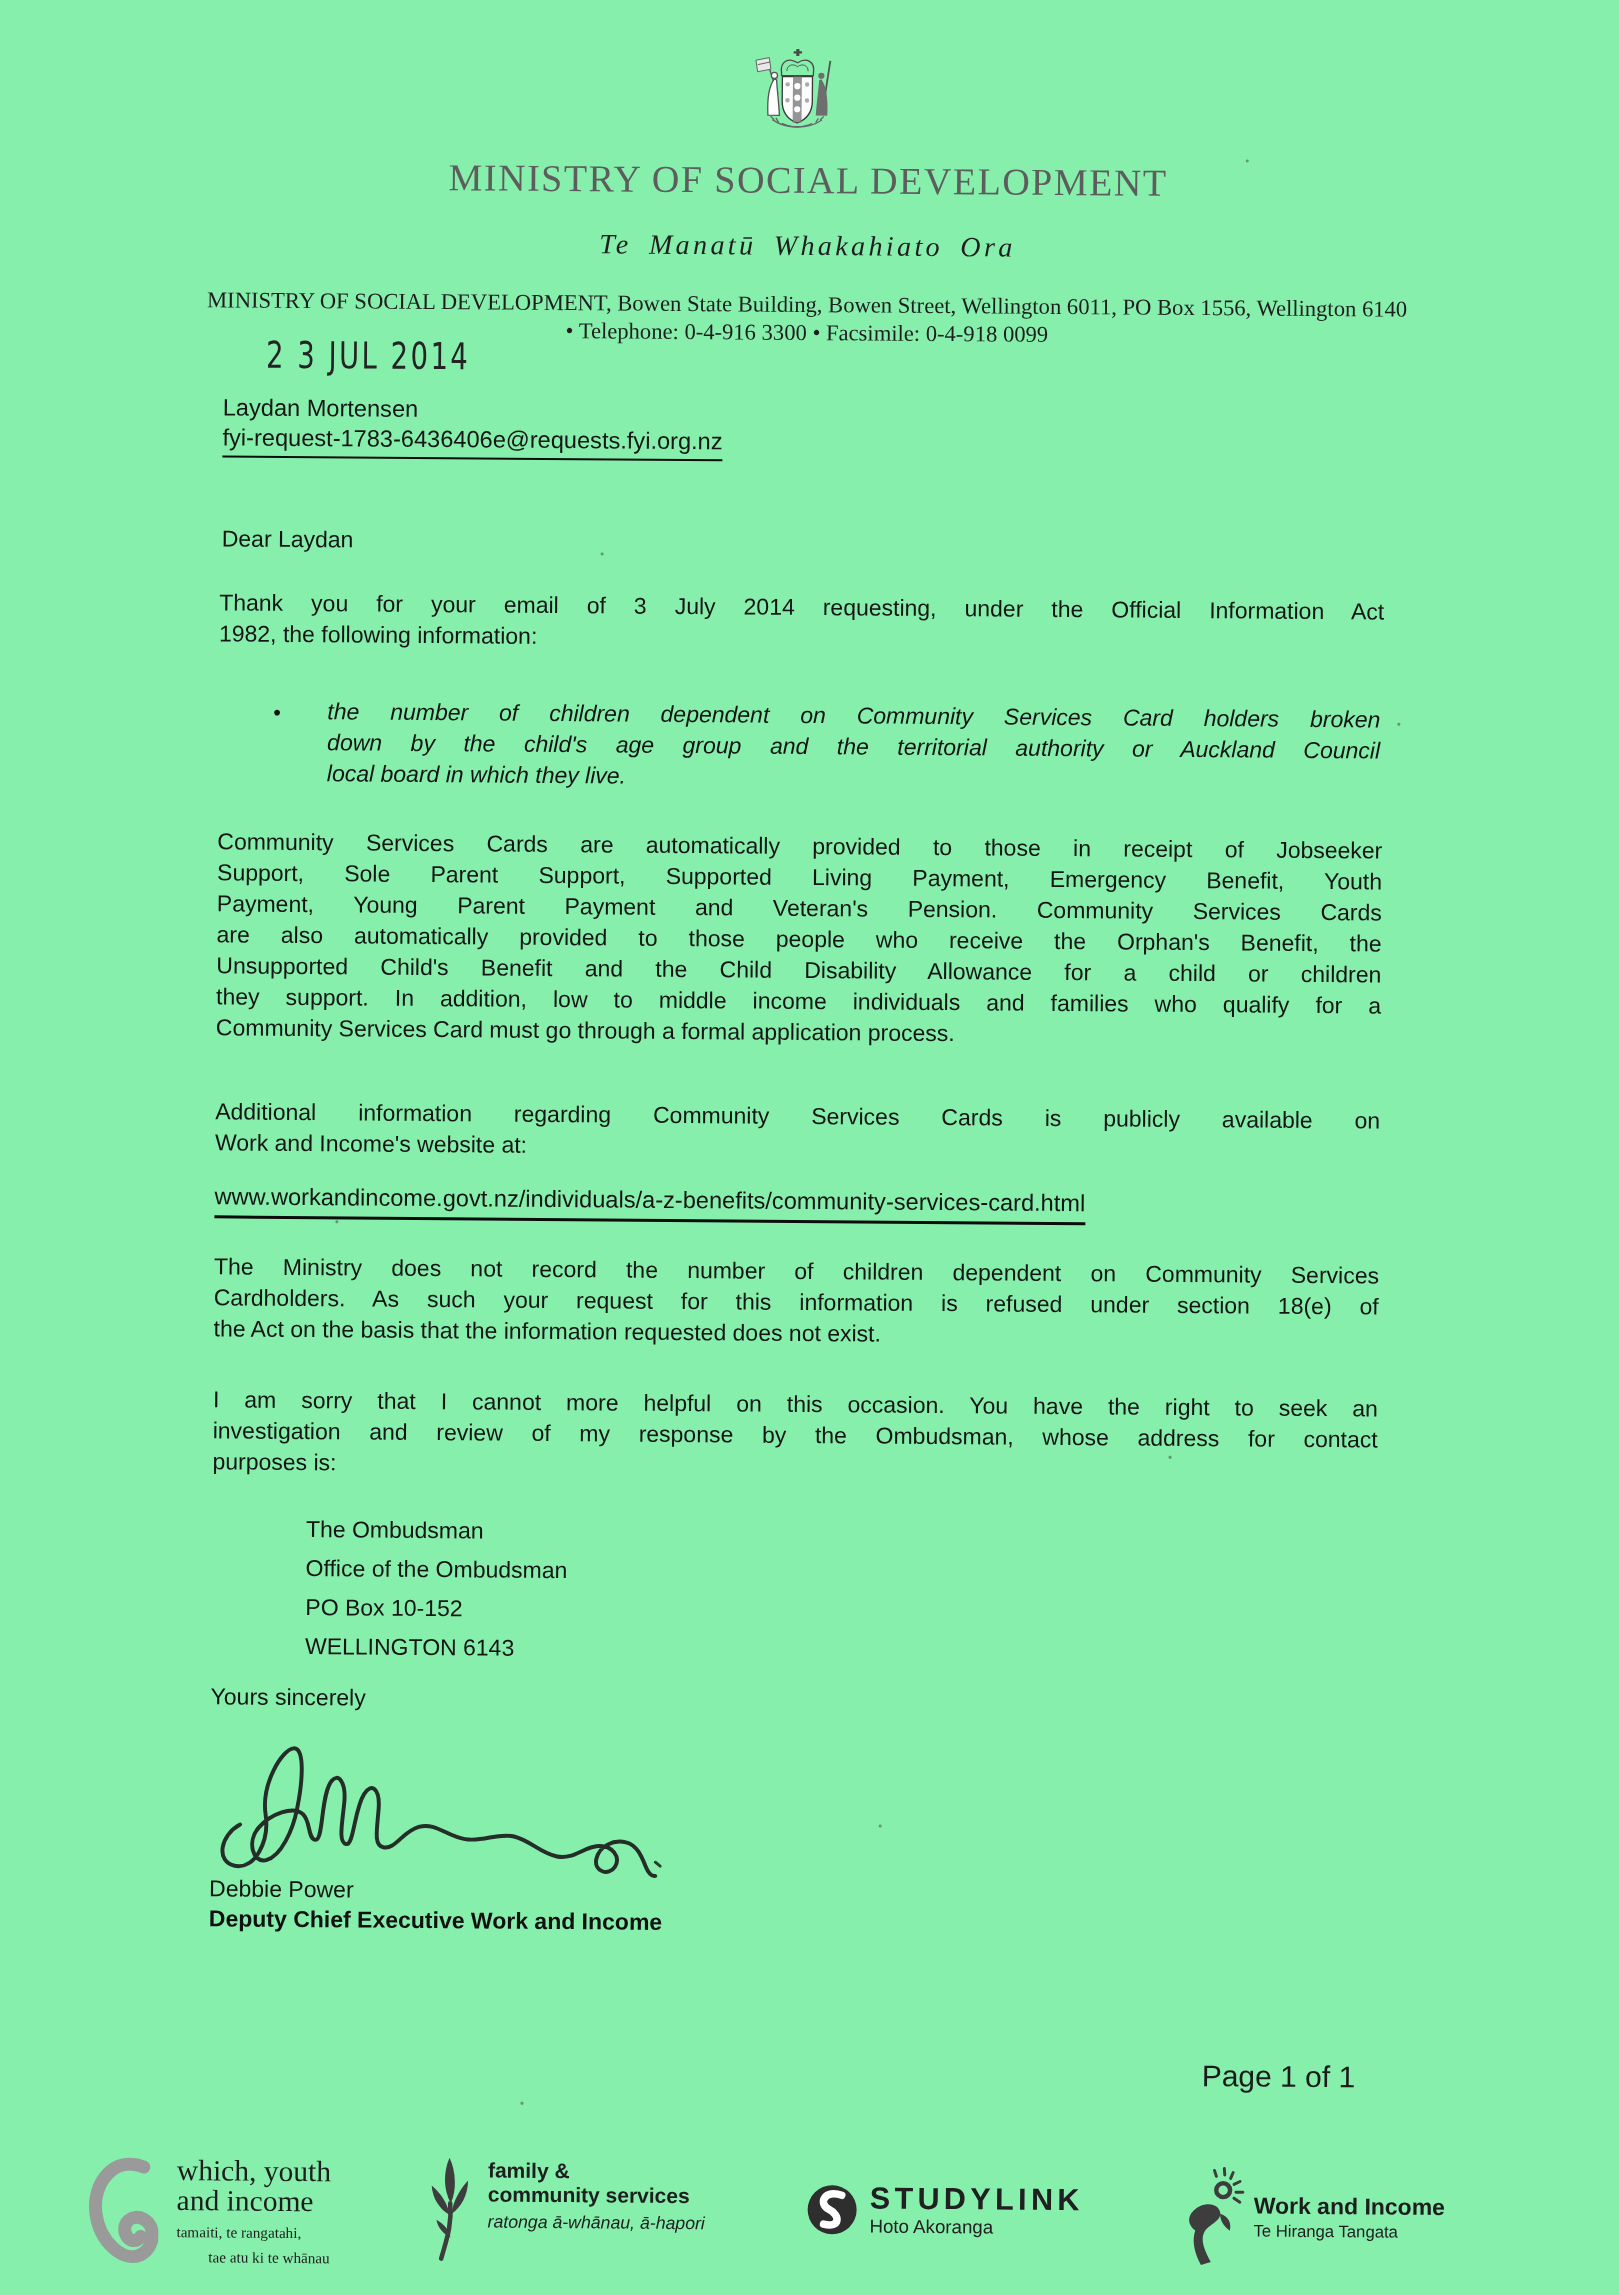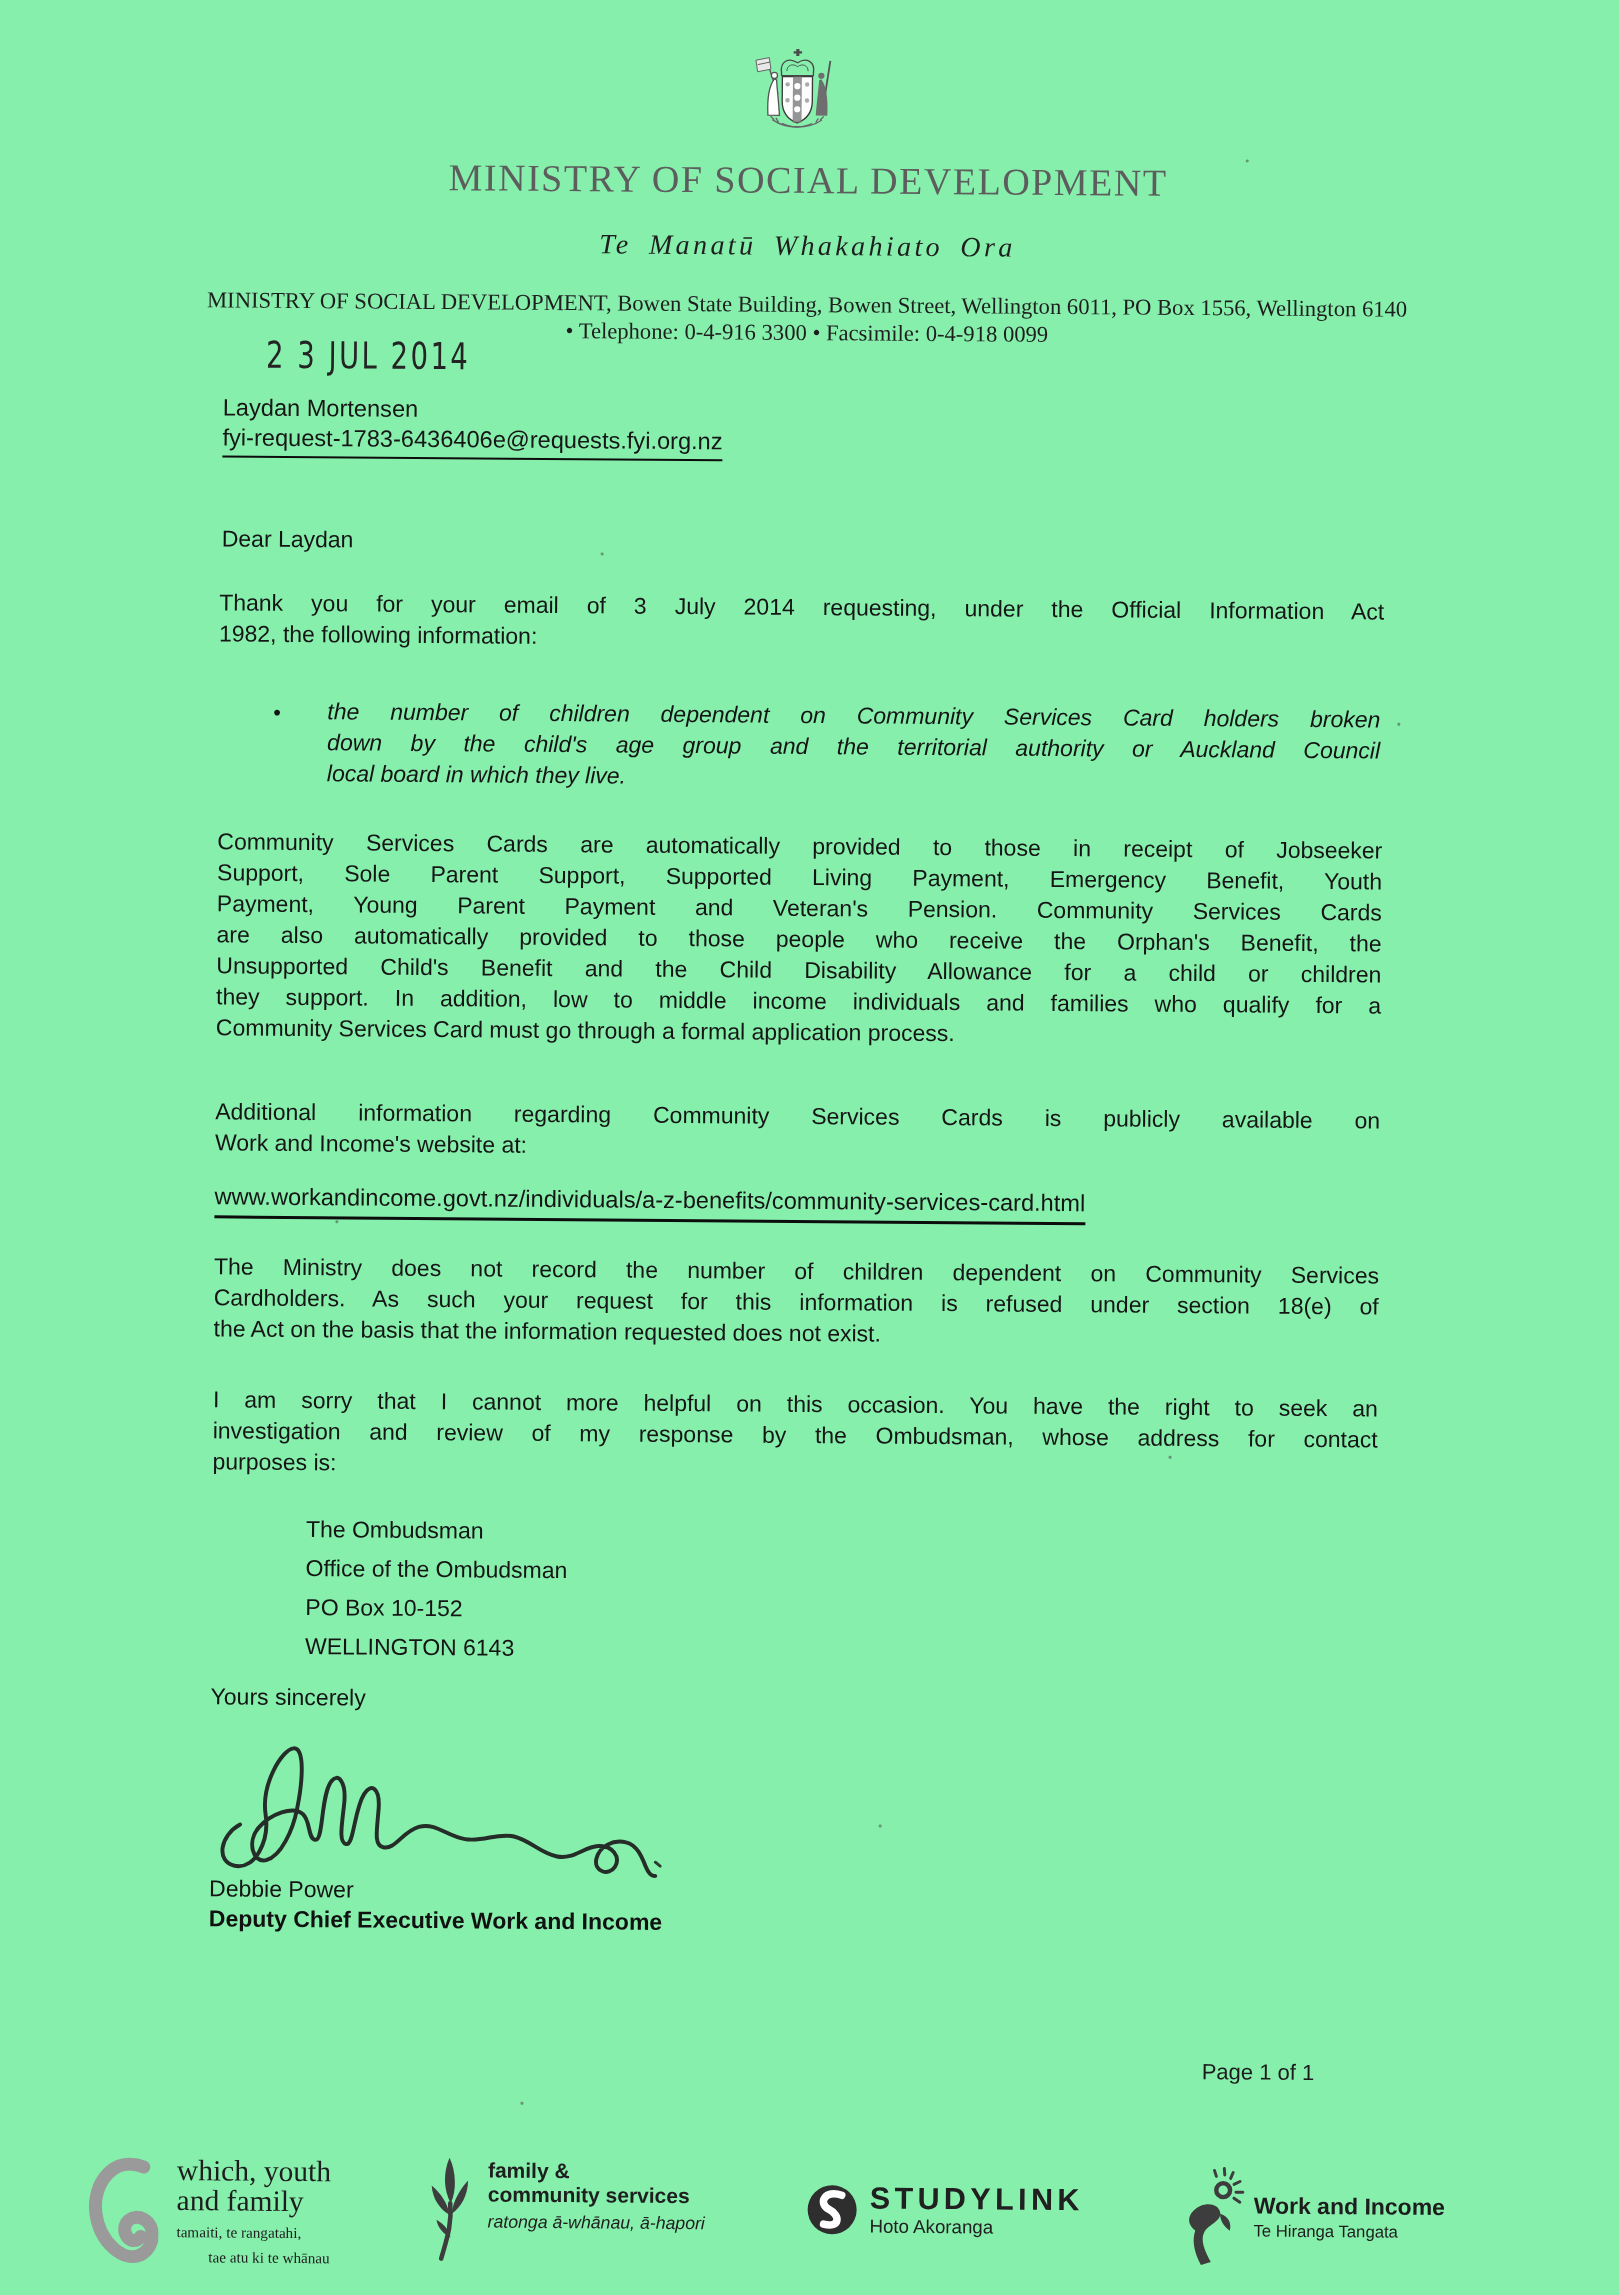--- a/index.html
+++ b/index.html
@@ -55,21 +55,21 @@
   .link-line{left:224px;top:1188px;font-size:23.6px;}
   .link-line span{display:inline-block;border-bottom:3.4px solid #0c0c0c;padding-bottom:4.9px;}
   .addr-block{left:318px;top:1514px;font-size:23px;line-height:39px;color:#151515;}
   .closing{left:224px;top:1688px;font-size:23px;}
 
   
   .signature{left:210px;top:1716px;width:467px;height:167px;}
   .signatory-name{left:224px;top:1880px;font-size:23px;}
   .signatory-title{left:224px;top:1910px;font-size:23px;font-weight:bold;color:#111;}
 
-  .page-number{left:1218px;top:2056px;font-size:22px;color:#1b1b1b;}
+  .page-number{left:1218px;top:2056px;font-size:30px;color:#1b1b1b;}
 
   
   .logo{color:#232323;}
   .logo-cyf{left:97px;top:2156px;width:305px;height:133px;}
   .cyf-text{position:absolute;left:97px;top:3.9px;}
   .cyf-line{font-family:"Liberation Serif",serif;font-size:29.5px;line-height:30.5px;color:#1d1d1d;}
   .cyf-sub{font-family:"Liberation Serif",serif;font-size:15.2px;line-height:18px;color:#1d1d1d;margin-top:6.9px;}
   .cyf-sub2{margin-left:32px;}
   .logo-fcs{left:438px;top:2158px;width:314px;height:113px;}
   .fcs-text{position:absolute;left:67px;top:2.9px;}
@@ -219,21 +219,21 @@
 
     <div class="abs page-number">Page 1 of 1</div>
 
     <div class="abs logo logo-cyf">
       <svg class="abs" style="left:0;top:0;width:79px;height:130px" viewBox="0 0 130 240">
         <path d="M 110,30 C 55,8 15,60 22,115 C 29,170 75,207 105,192 C 132,178 134,138 110,126
                  C 90,116 70,132 77,153 C 82,168 99,170 105,158" fill="none" stroke="#9a9a9a" stroke-width="24" stroke-linecap="round"></path>
       </svg>
       <div class="cyf-text">
         <div class="cyf-line">which, youth</div>
-        <div class="cyf-line">and family</div>
+        <div class="cyf-line">and income</div>
         <div class="cyf-sub">tamaiti, te rangatahi,</div>
         <div class="cyf-sub cyf-sub2">tae atu ki te whānau</div>
       </div>
     </div>
 
     <div class="abs logo logo-fcs">
       <svg class="abs" style="left:0;top:0;width:57px;height:106px" viewBox="0 0 110 210">
         <g fill="#3d3d3d">
           <path d="M55,5 C42,35 44,70 58,95 C70,70 68,32 55,5 Z"></path>
           <path d="M20,60 C38,75 52,95 56,118 C38,108 22,88 20,60 Z"></path>

